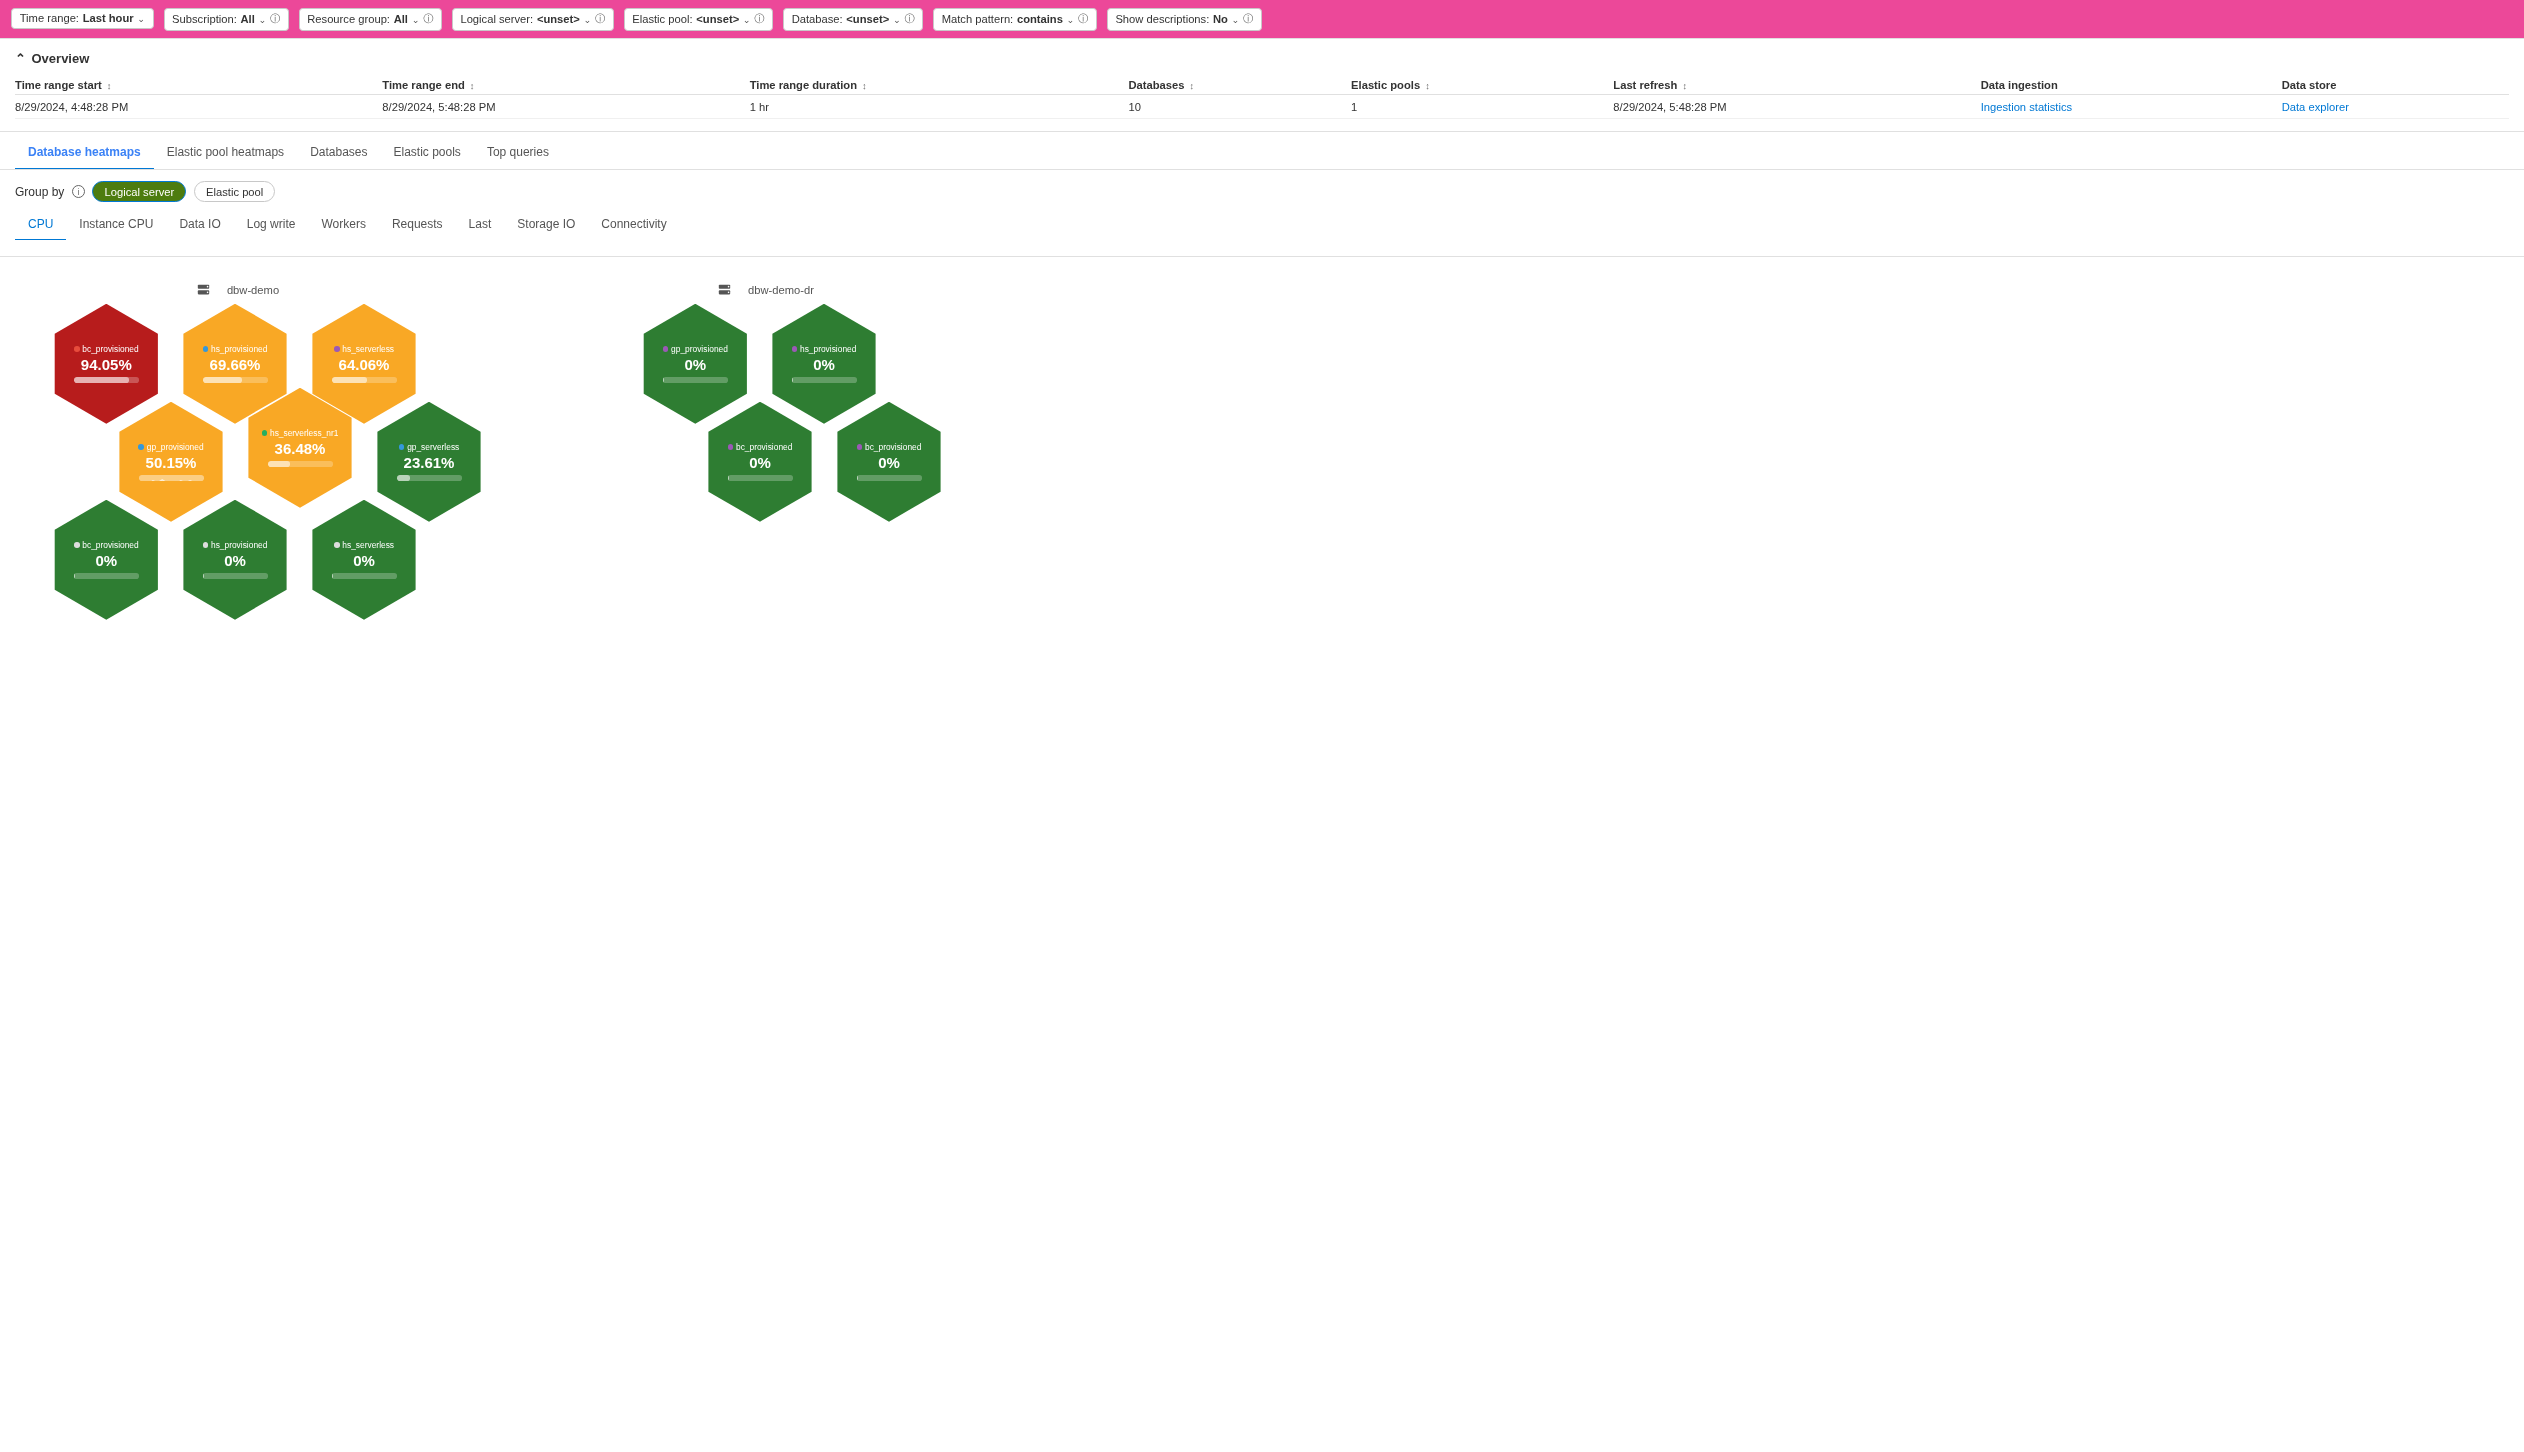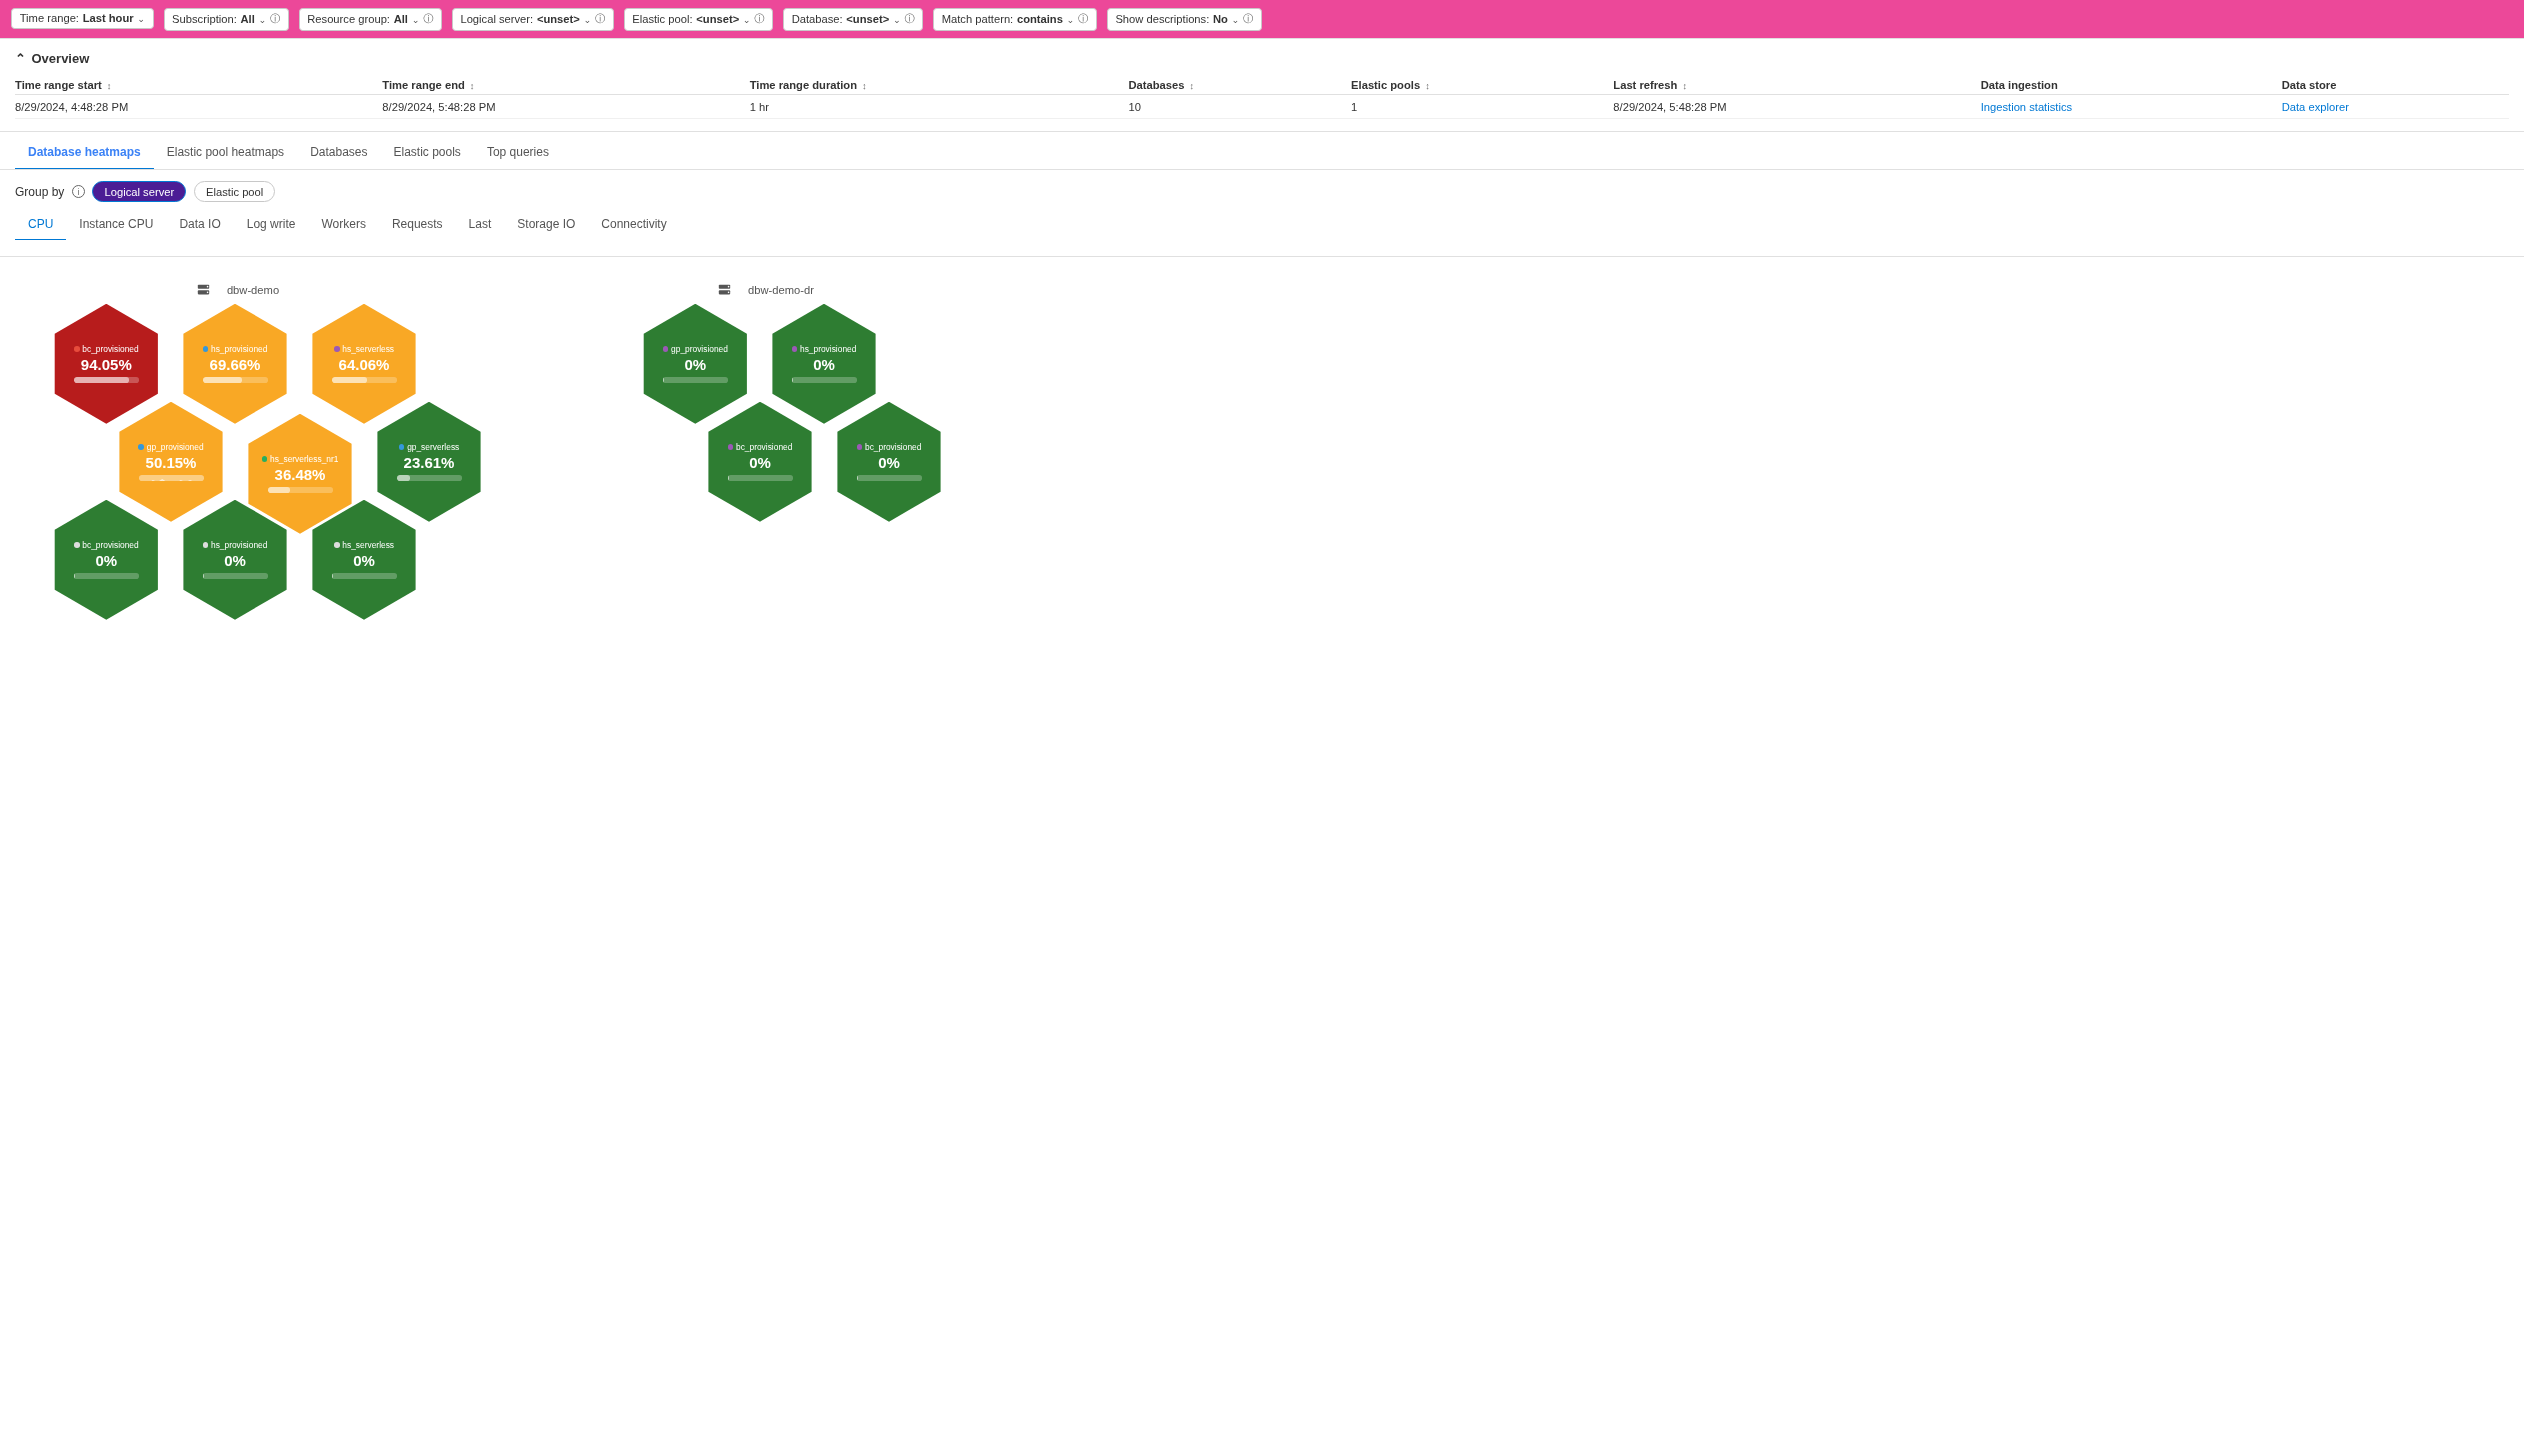--- a/index.html
+++ b/index.html
@@ -49,21 +49,21 @@
       color: #555; border-bottom: 1.9px solid transparent; white-space: nowrap;
     }
     .main-tab.active { color: #3b82f6; border-bottom: 1.9px solid #0078d4; font-weight: 700; }
 
     
     .group-by-section { padding: 11.2px 15px 7.5px; display: flex; align-items: center; gap: 7.5px; }
     .group-btn {
       padding: 3.7px 11.2px; border-radius: 11.2px; border: 0.9px solid #0078d4;
       cursor: pointer; font-size: 11.2px;
     }
-    .group-btn.active { background: #4c1d95; color: #fff; }
+    .group-btn.active { background: #4d7c0f; color: #fff; }
     .group-btn:not(.active) { background: #fff; color: #333; border-color: #c8c8c8; }
 
     
     .sub-tabs {
       display: flex; gap: 0; padding: 0 15px 16px;
       border-bottom: 0.9px solid #e0e0e0; margin-bottom: 7.5px;
     }
     .sub-tab {
       padding: 7.5px 13px; cursor: pointer; font-size: 12px;
       color: #555; border-bottom: 1.9px solid transparent; white-space: nowrap;
@@ -300,21 +300,21 @@
         <div class="hx-bar">
 
           <div style="width:65px;height:6.5px;background:rgba(255,255,255,0.25);border-radius:2.8px;overflow:hidden;">
             <svg width="65" height="6.5" viewBox="0 0 70 7">
               <polyline points="0,6 5,3 10,5 15,2 20,4 25,1 30,4 35,3 40,5 45,2 50,4 55,2 60,4 65,3 70,4" fill="none" stroke="rgba(255,255,255,0.7)" stroke-width="1.5"></polyline>
             </svg>
           </div>
         </div>
       </div>
 
-      <div class="hx yellow" style="left:203px; top:110px;">
+      <div class="hx yellow" style="left:203px; top:84px;">
         <div class="hx-label">
           <span style="width:5.6px;height:5.6px;border-radius:50%;background:#27ae60;display:inline-block;"></span>
           <span>hs_serverless_nr1</span>
         </div>
         <div class="hx-pct">36.48%</div>
         <div class="hx-bar">
             <div class="hx-bar-inner" style="width:35%;"></div>
           </div>
       </div>
 

